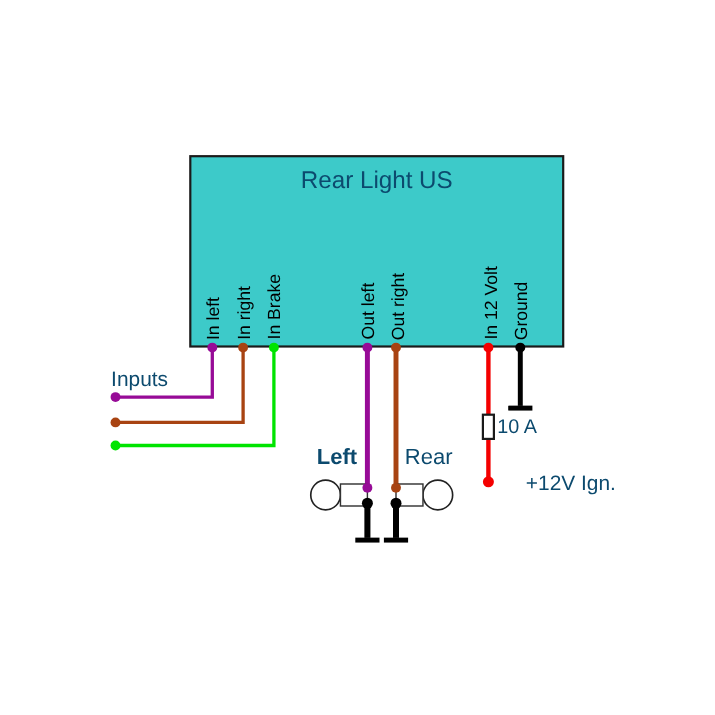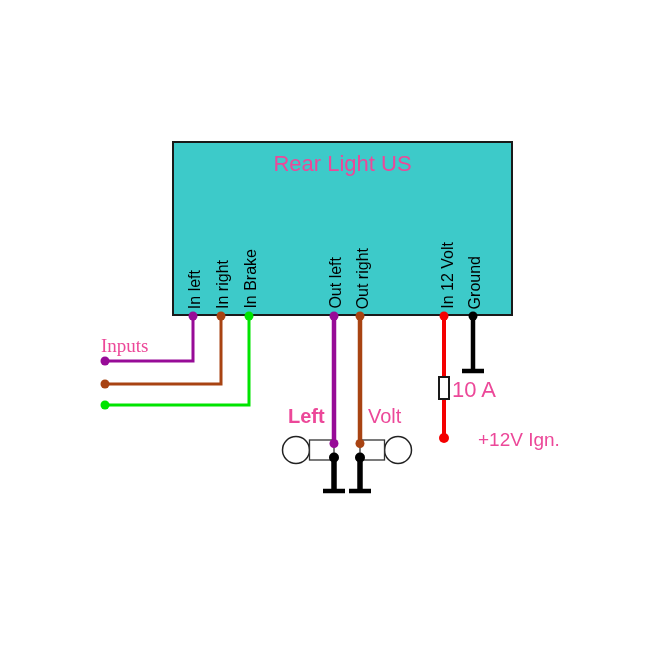--- a/index.html
+++ b/index.html
@@ -16,45 +16,45 @@
     overflow: hidden;
   }
   .canvas svg {
     position: absolute;
     left: 0;
     top: 0;
   }
   .wire { fill: none; }
   .txt {
     position: absolute;
-    color: #ec4899;
+    color: #0c4a6e;
     white-space: nowrap;
     line-height: 1;
   }
   .module-title {
     left: 173px;
     top: 153px;
     width: 339px;
     text-align: center;
     font-size: 22px;
   }
   .pin-label {
     position: absolute;
     bottom: 341px;
     writing-mode: vertical-rl;
     transform: rotate(180deg);
     font-size: 16px;
     line-height: 1;
     color: #000000;
     white-space: nowrap;
   }
-  .inputs-label { left: 101px; top: 336px; font-size: 19px; font-family: Liberation Serif, serif; }
+  .inputs-label { left: 101px; top: 336px; font-size: 19px; }
   .bulb-label-left { left: 288px; top: 406px; font-size: 20px; font-weight: bold; }
   .bulb-label-right { left: 368px; top: 406px; font-size: 20px; }
-  .fuse-label { left: 452px; top: 379px; font-size: 22px; }
+  .fuse-label { left: 452px; top: 379px; font-size: 18px; }
   .ignition-label { left: 478px; top: 430px; font-size: 19px; }
 </style>
 </head>
 <body>
 
 <div class="canvas">
 
   <svg width="650" height="650" viewBox="0 0 650 650">
 
     <rect x="173" y="142" width="339" height="173" stroke="#1A1A1A" stroke-width="2" fill="#3DCAC9"></rect>
@@ -105,17 +105,17 @@
   <div class="pin-label" style="left:187px">In left</div>
   <div class="pin-label" style="left:215px">In right</div>
   <div class="pin-label" style="left:243px">In Brake</div>
   <div class="pin-label" style="left:328px">Out left</div>
   <div class="pin-label" style="left:355px">Out right</div>
   <div class="pin-label" style="left:440px">In 12 Volt</div>
   <div class="pin-label" style="left:467px">Ground</div>
 
   <div class="txt inputs-label">Inputs</div>
   <div class="txt bulb-label-left">Left</div>
-  <div class="txt bulb-label-right">Volt</div>
+  <div class="txt bulb-label-right">Rear</div>
   <div class="txt fuse-label">10 A</div>
   <div class="txt ignition-label">+12V Ign.</div>
 
 </div>
 
 </body></html>

